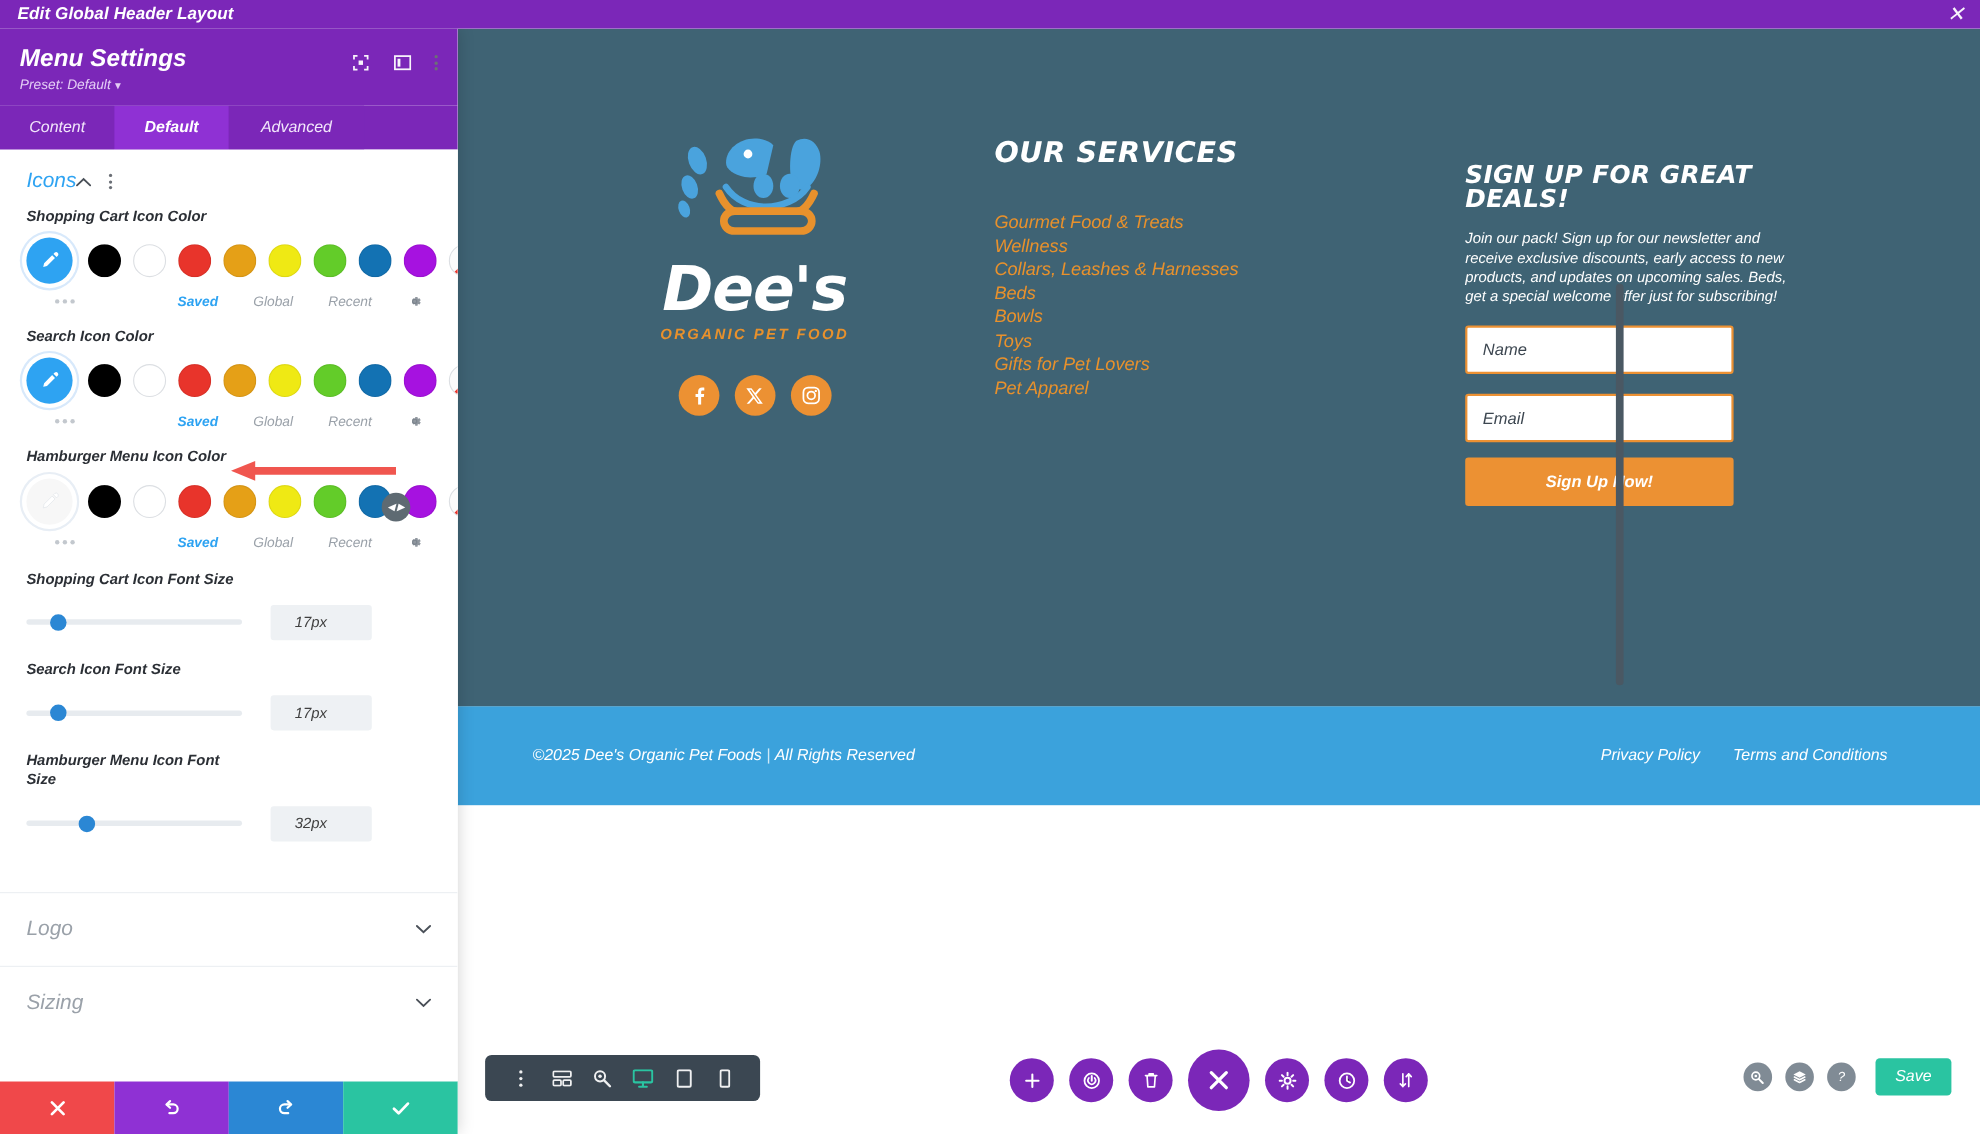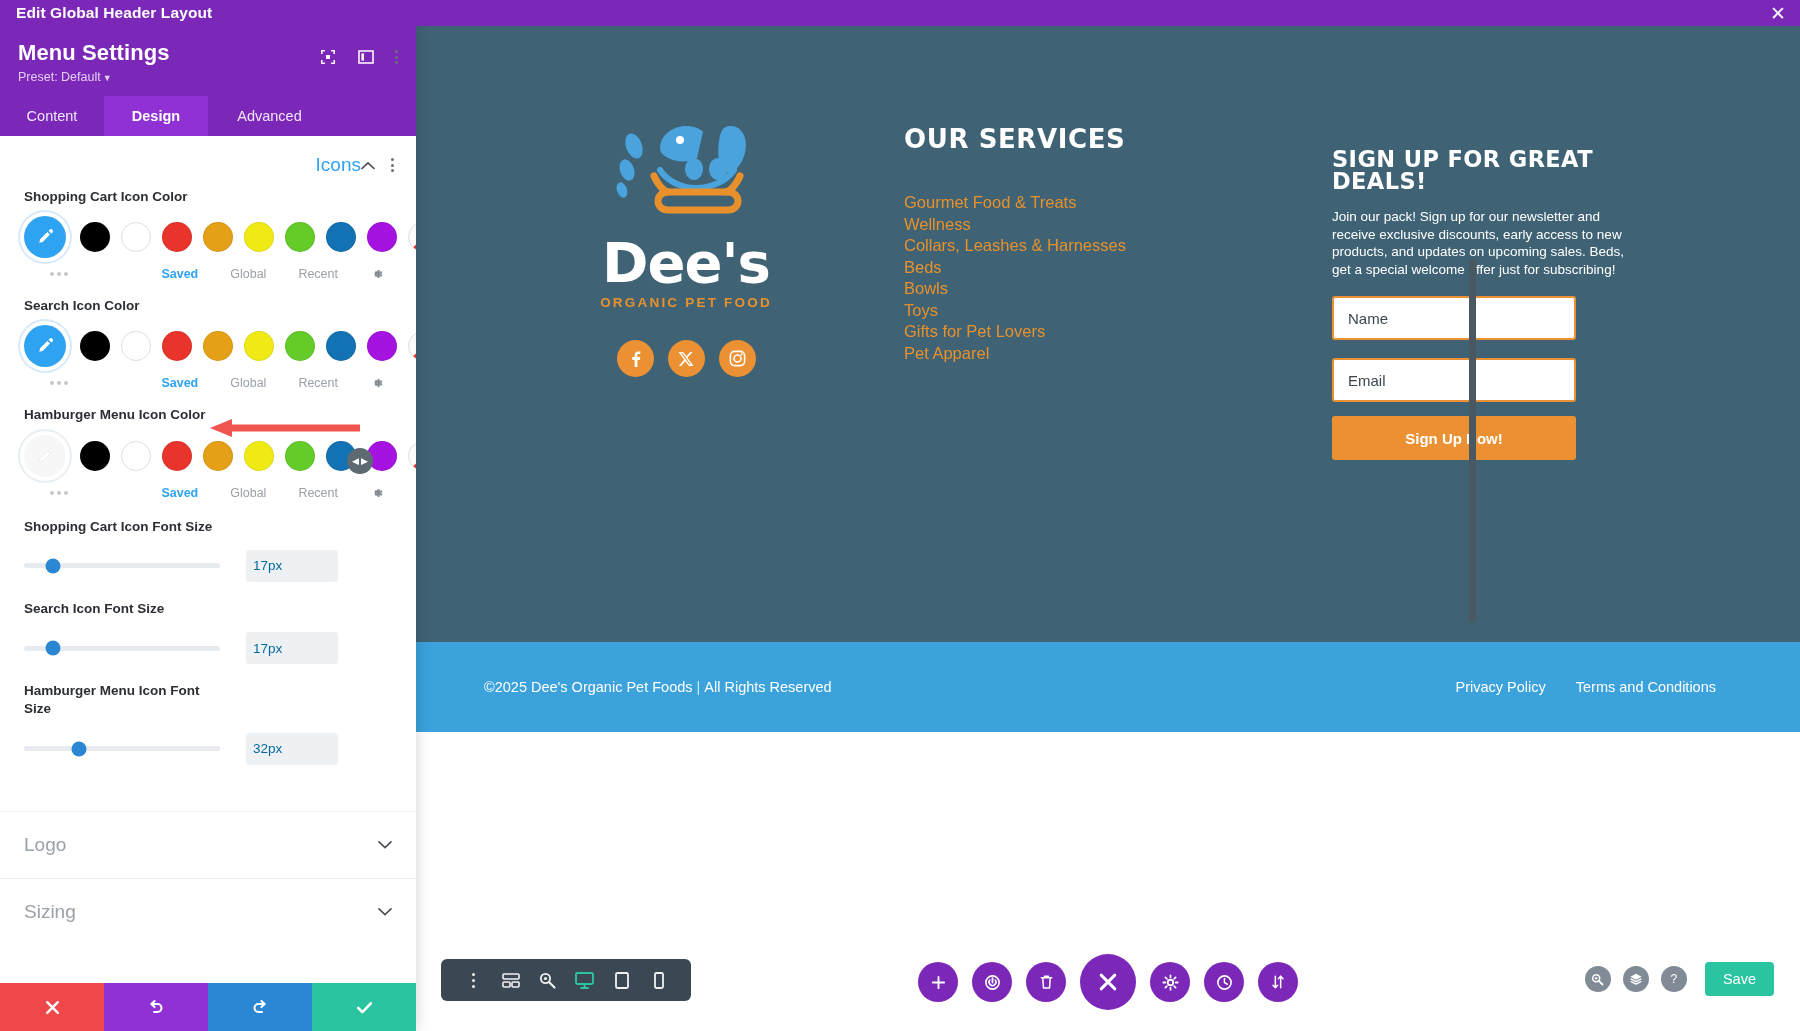--- a/index.html
+++ b/index.html
@@ -2,21 +2,21 @@
 <html><head>
 <meta charset="utf-8">
 <style>
   * { box-sizing: border-box; margin: 0; padding: 0; }
   html, body {
     width: 1800px; height: 1031px;
     font-family: "Liberation Sans", sans-serif;
     overflow: hidden;
     background: #ffffff;
   }
-  #root { position: relative; width: 1476px; height: 1031px; }
+  #root { position: relative; width: 1476px; height: 1031px; font-style: italic; }
 
   
   .topbar {
     position: absolute; left: 0; top: 0; width: 1800px; height: 26px;
     background: #7b27b8; color: #fff;
     display: flex; align-items: center; justify-content: space-between;
     padding: 0 14px 0 16px; z-index: 60;
   }
   .topbar-title { font-size: 15.5px; font-weight: bold; letter-spacing: .1px; }
   .topbar-close { font-size: 19px; line-height: 1; cursor: pointer; opacity: .95; font-weight: 300; }
@@ -48,21 +48,21 @@
   }
   .ptab:nth-child(1) { width: 104px; }
   .ptab:nth-child(2) { width: 104px; }
   .ptab:nth-child(3) { width: 123px; }
   .ptab.active { background: #8f31d4; color: #fff; font-weight: 600; }
 
   .panel-body { flex: 1; overflow: hidden; position: relative; background: #fff; }
   .panel-scroll { position: absolute; inset: 0; overflow: hidden; padding: 0; }
 
   .sect-head {
-    display: flex; align-items: center; justify-content: flex-end;
+    display: flex; align-items: center; justify-content: flex-start;
     padding: 18px 22px 12px 24px;
   }
   .sect-title { font-size: 19px; color: #2ea3f2; font-weight: 400; }
   .sect-head-right { display: flex; align-items: center; gap: 16px; color: #555; }
   .chev { width: 14px; height: 14px; display:flex; align-items:center; justify-content:center; cursor:pointer; }
   .dots-v { display: flex; flex-direction: column; gap: 2.5px; cursor: pointer; }
   .dots-v i { width: 3px; height: 3px; background: #6b6f76; border-radius: 50%; display: block; }
 
   .field { padding: 0 24px; margin-bottom: 2px; }
   .field-label {
@@ -107,22 +107,22 @@
   .slider-track {
     position: relative; height: 5px; background: #e7ebef; border-radius: 3px;
     width: 196px; margin-right: 26px;
   }
   .slider-thumb {
     position: absolute; top: 50%; width: 15px; height: 15px; border-radius: 50%;
     background: #2b87d4; transform: translate(-50%,-50%); cursor: pointer;
   }
   .slider-value {
     width: 92px; height: 32px; background: #eef1f4; border-radius: 3px;
-    display: flex; align-items: center; padding-left: 7px;
-    font-size: 13.5px; color: #0369a1;
+    display: flex; align-items: center; padding-left: 22px;
+    font-size: 13.5px; color: #404040;
   }
 
   .accordion-row {
     display: flex; align-items: center; justify-content: space-between;
     padding: 22px 24px; border-top: 1px solid #eceff2; cursor: pointer;
   }
   .accordion-title { font-size: 19px; color: #9aa1a9; }
 
   .panel-footer { display: flex; height: 48px; flex: 0 0 48px; }
   .pf-btn { flex: 1; display: flex; align-items: center; justify-content: center; cursor: pointer; color: #fff; }
@@ -252,21 +252,21 @@
             </span>
         </div>
       </div>
       <div class="panel-preset">
         <span>Preset: Default</span><span class="caret">▼</span>
       </div>
     </div>
 
     <div class="panel-tabs">
       <div class="ptab">Content</div>
-      <div class="ptab active">Design</div>
+      <div class="ptab active">Default</div>
       <div class="ptab">Advanced</div>
     </div>
 
     <div class="panel-body">
       <div class="panel-scroll">
 
         <div class="sect-head">
           <div class="sect-title">Icons</div>
           <div class="sect-head-right">
             <span class="chev">

